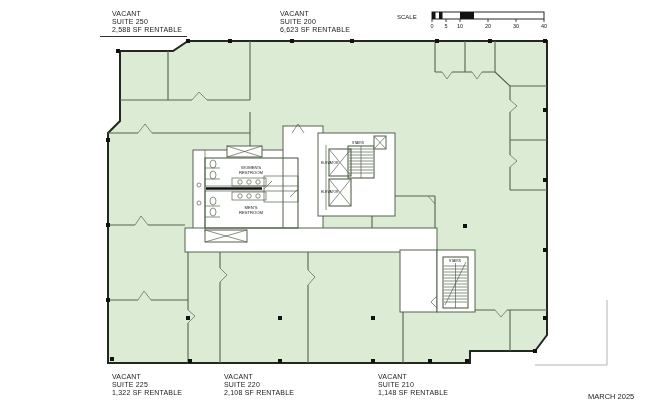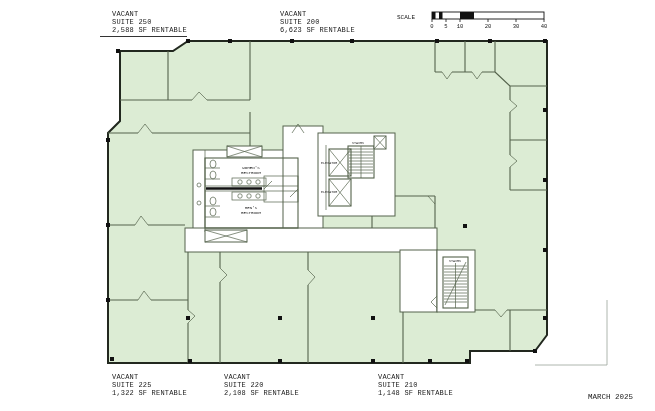--- a/index.html
+++ b/index.html
@@ -3,21 +3,21 @@
 <meta charset="utf-8">
 <style>
   :root{
     --suite-fill:#dcecd4;
     --wall:#55634c;
     --outline:#22281f;
     --ink:#1a1a1a;
   }
   html,body{margin:0;padding:0;background:#fff;}
   .page{position:relative;width:655px;height:411px;background:#fff;overflow:hidden;
-        font-family:Liberation Mono, monospace;}
+        font-family:Liberation Sans, sans-serif;}
   svg{position:absolute;left:0;top:0;}
   text{fill:var(--ink);}
   .lbl{font-size:7px;letter-spacing:.2px;}
   .tiny{font-size:4.2px;}
   .micro{font-size:3.4px;}
   .scalenum{font-size:5.5px;}
   .scalelbl{font-size:6px;}
   .date{font-size:7.5px;}
   .w{stroke:var(--wall);stroke-width:1.1;fill:none;}
   .wthin{stroke:var(--wall);stroke-width:.7;fill:none;}

